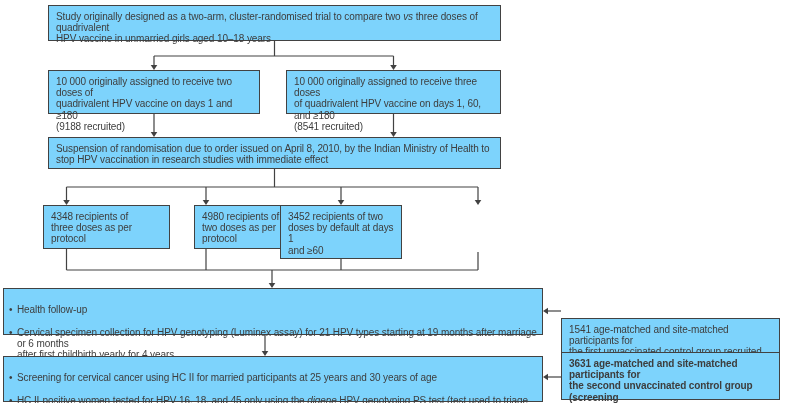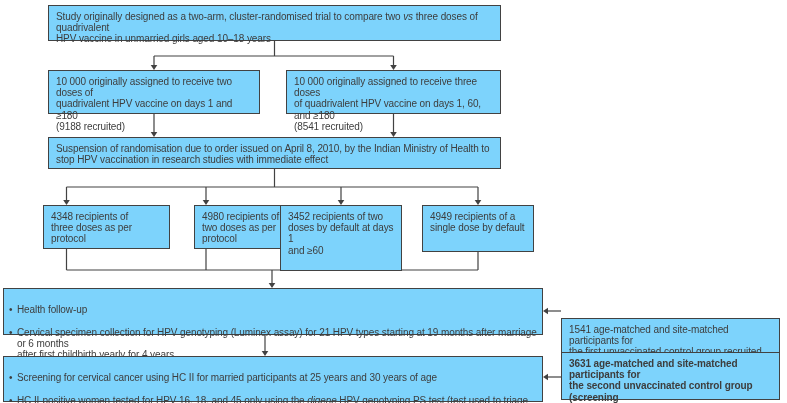--- a/index.html
+++ b/index.html
@@ -103,26 +103,24 @@
 
   <div class="box" style="left:48px; top:137px; width:453px; height:32px;">Suspension of randomisation due to order issued on April 8, 2010, by the Indian Ministry of Health to
 stop HPV vaccination in research studies with immediate effect</div>
 
   <div class="box" style="left:3px; top:205px; width:127px; height:44px;margin-left:40px;">4348 recipients of
 three doses as per protocol</div>
 
   <div class="box" style="left:147px; top:205px; width:118px; height:44px;margin-left:47px;">4980 recipients of
 two doses as per protocol</div>
 
-  <div class="box" style="left:280px; top:205px; width:122px; height:66px;">3452 recipients of two
+  <div class="box" style="left:280px; top:205px; width:122px; height:54px;">3452 recipients of two
 doses by default at days 1
 and ≥60</div>
 
-  <div class="box" style="left:422px; top:205px; width:112px; height:47px;">4949 recipients of a
-single dose by default</div>
 
   <div class="box bullets" style="left:3px; top:288px; width:540px; height:47px;">
     <div class="brow"><span class="bdot">•</span><span class="btext">Health follow-up</span></div>
     <div class="brow"><span class="bdot">•</span><span class="btext">Cervical specimen collection for HPV genotyping (Luminex assay) for 21 HPV types starting at 19 months after marriage or 6 months
 after first childbirth yearly for 4 years</span></div>
   </div>
 
   <div class="box bullets" style="left:3px; top:356px; width:540px; height:46px;">
     <div class="brow"><span class="bdot">•</span><span class="btext">Screening for cervical cancer using HC II for married participants at 25 years and 30 years of age</span></div>
     <div class="brow"><span class="bdot">•</span><span class="btext"><span>HC II-positive women tested for HPV 16, 18, and 45 only using the </span><i>digene</i><span> HPV genotyping PS test (test used to triage HPV-positive women)</span></span></div>

